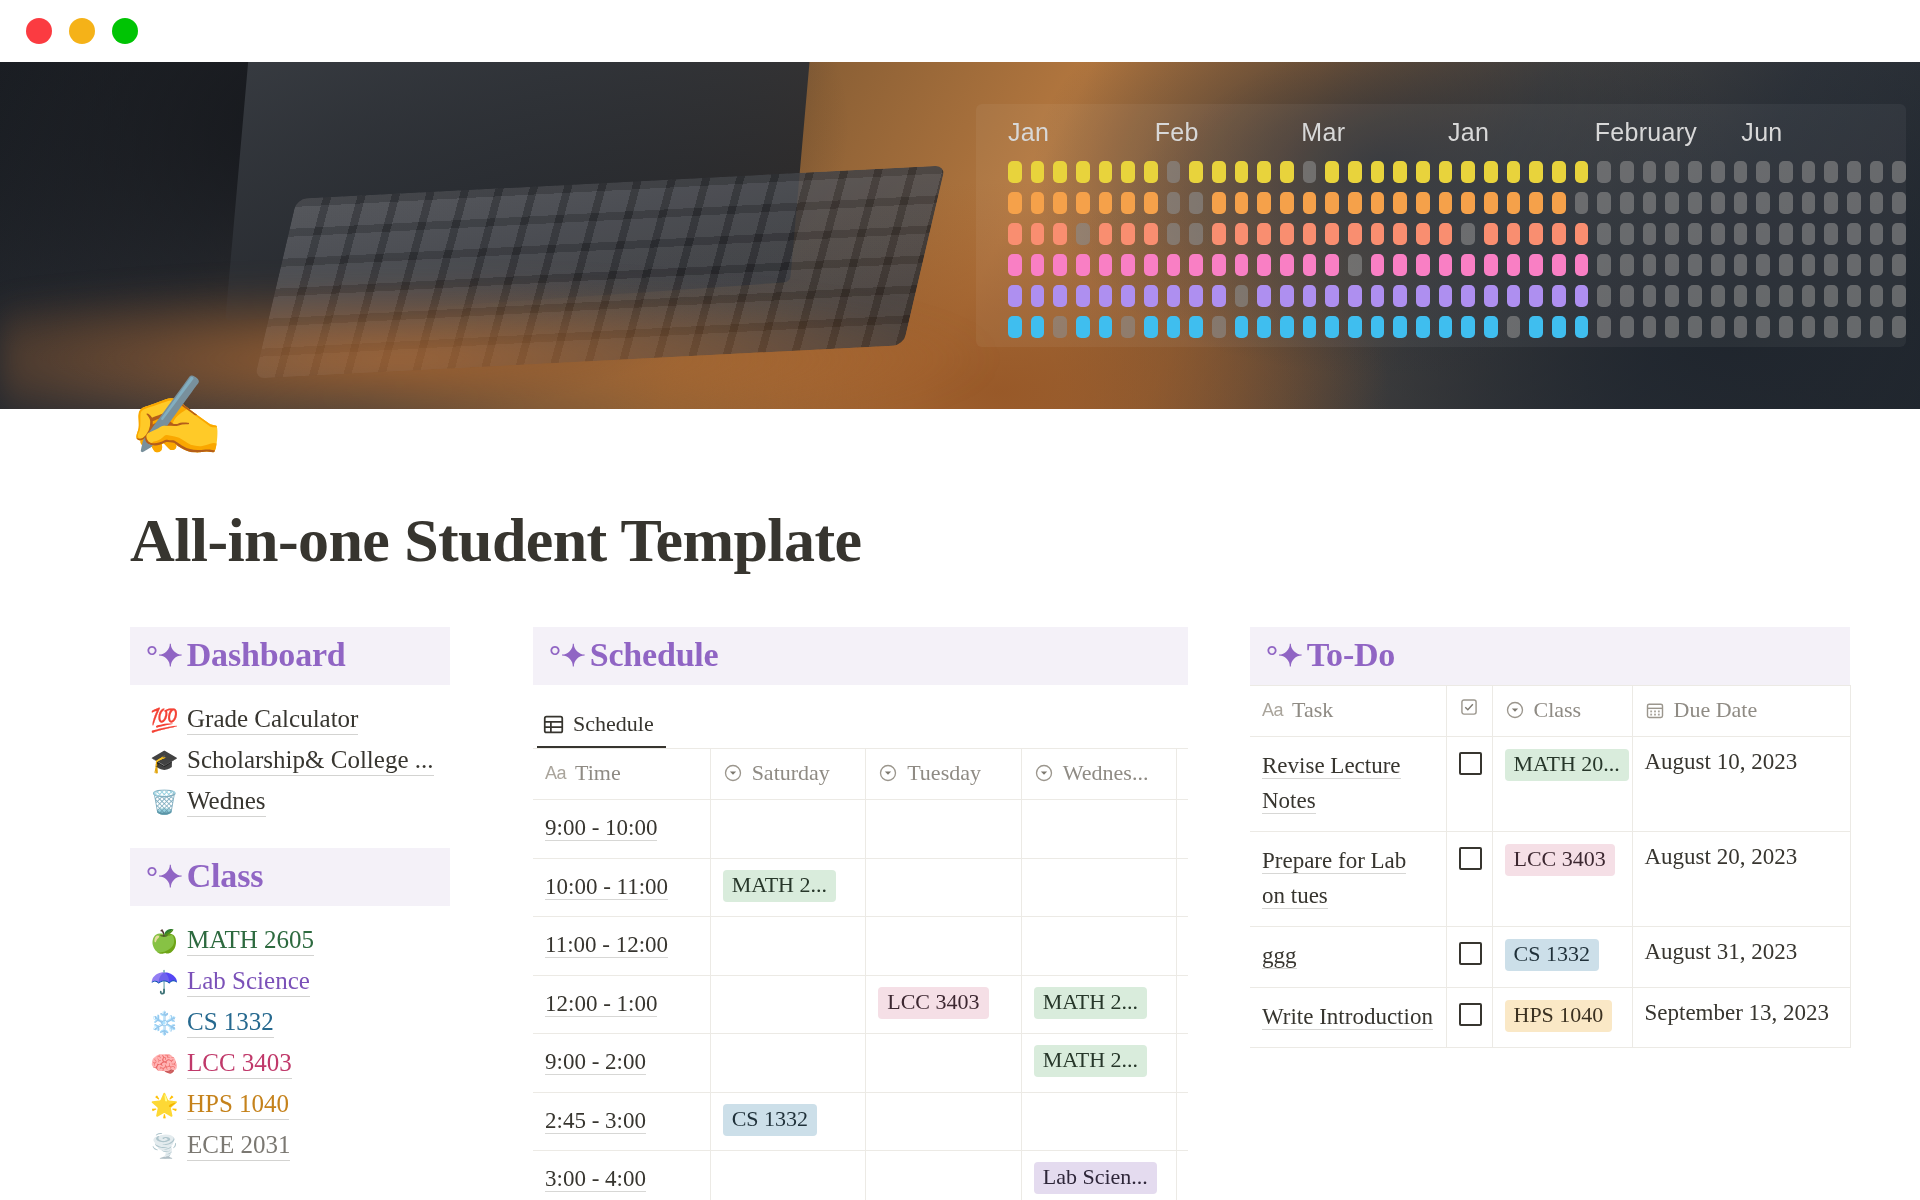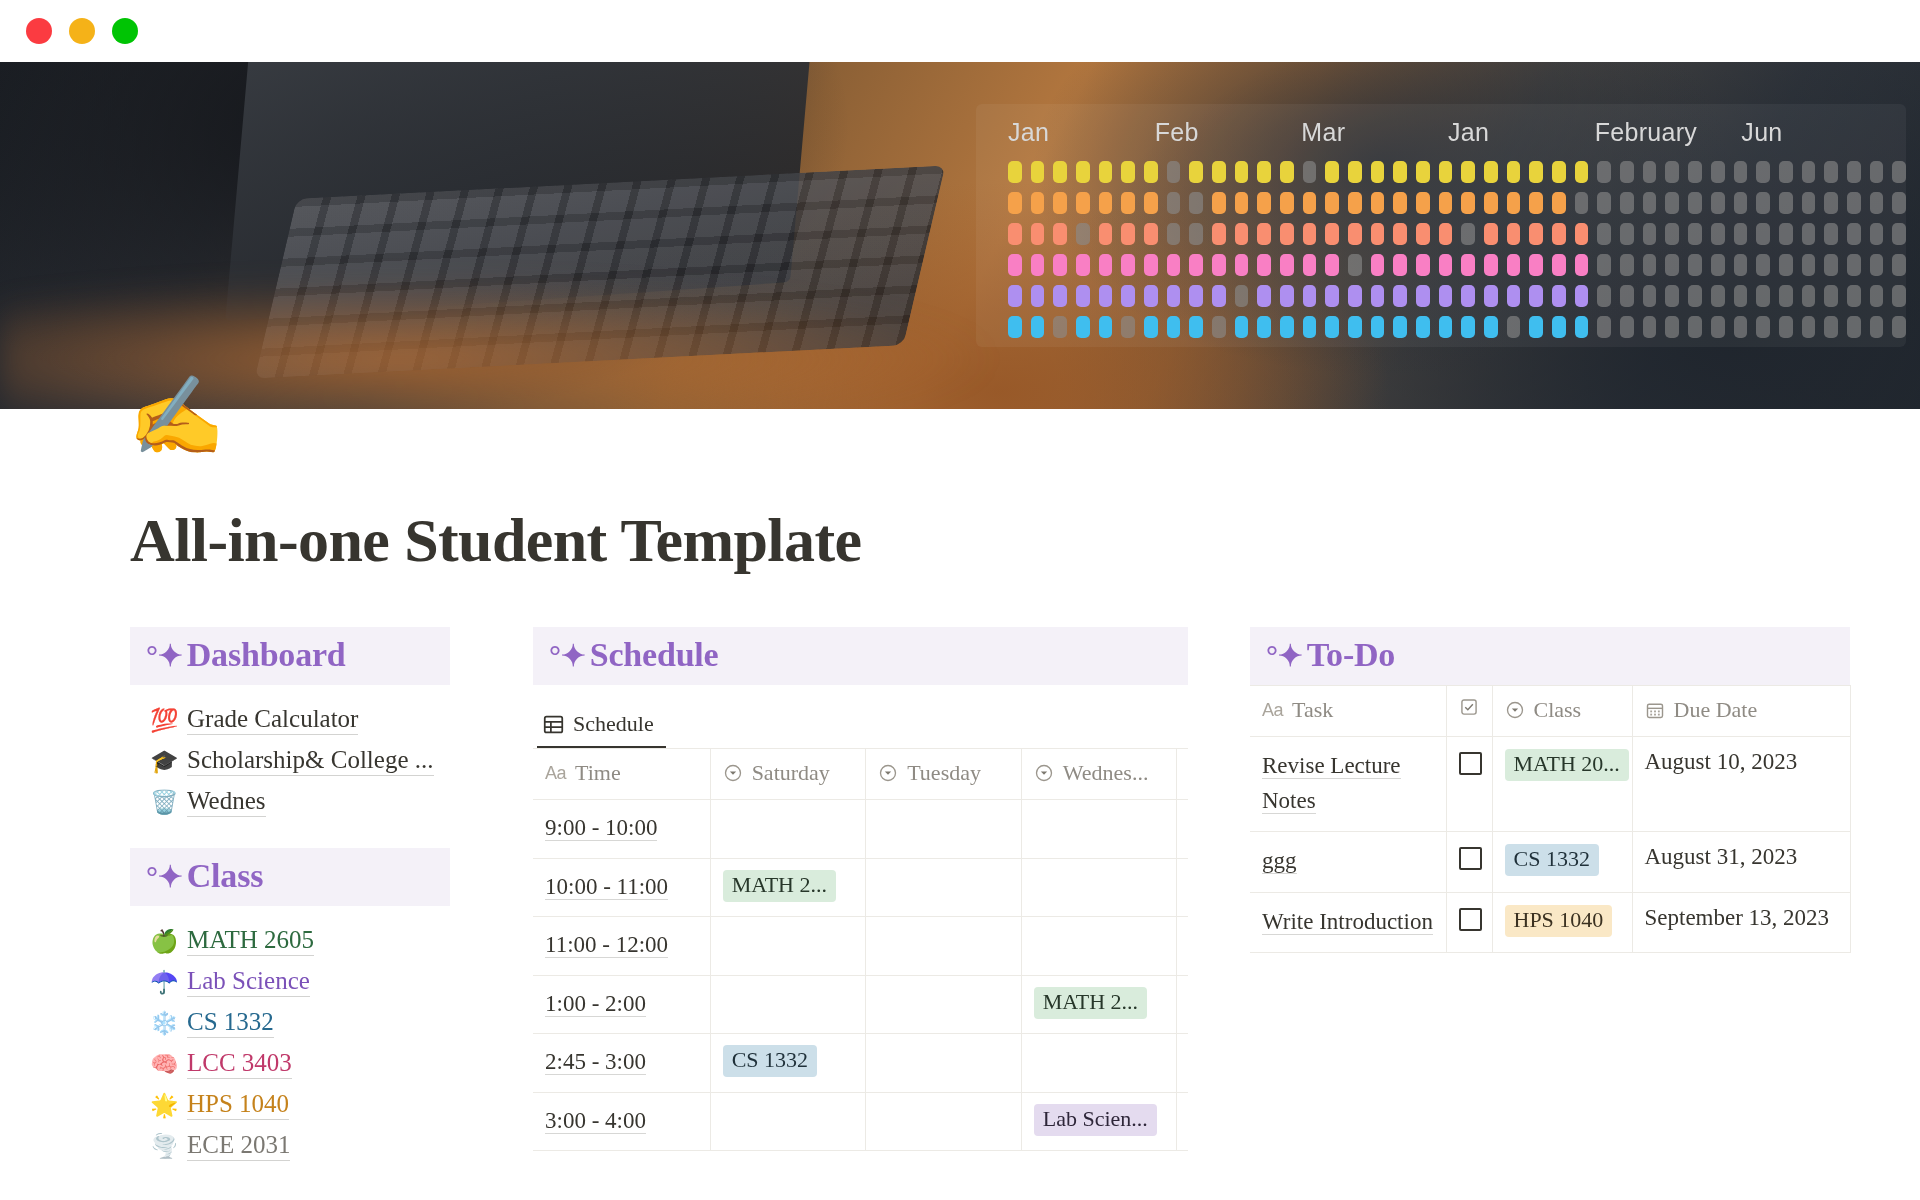--- a/index.html
+++ b/index.html
@@ -631,21 +631,28 @@
                 <td></td>
               </tr>
               <tr>
                 <td class="time-cell"><span class="cell-underline">11:00 - 12:00</span></td>
                 <td></td>
                 <td></td>
                 <td></td>
                 <td></td>
               </tr>
               <tr>
-                <td class="time-cell"><span class="cell-underline">1:00 - 2:00</span></td>
+                <td class="time-cell"><span class="cell-underline">12:00 - 1:00</span></td>
+                <td></td>
+                <td><span class="tag" style="background: rgb(245, 223, 230); color: rgb(60, 39, 48);">LCC 3403</span></td>
+                <td><span class="tag" style="background: rgb(217, 236, 220); color: rgb(39, 55, 42);">MATH 2...</span></td>
+                <td></td>
+              </tr>
+              <tr>
+                <td class="time-cell"><span class="cell-underline">9:00 - 2:00</span></td>
                 <td></td>
                 <td></td>
                 <td><span class="tag" style="background: rgb(217, 236, 220); color: rgb(39, 55, 42);">MATH 2...</span></td>
                 <td></td>
               </tr>
               <tr>
                 <td class="time-cell"><span class="cell-underline">2:45 - 3:00</span></td>
                 <td><span class="tag" style="background: rgb(204, 223, 233); color: rgb(31, 48, 57);">CS 1332</span></td>
                 <td></td>
                 <td></td>
@@ -724,20 +731,28 @@
         <tbody id="todo-body">
             <tr>
               <td><span class="cell-underline">Revise Lecture Notes</span></td>
               <td class="check-cell">
                 <span class="checkbox"></span>
               </td>
               <td><span class="tag" style="background: rgb(217, 236, 220); color: rgb(39, 55, 42);">MATH 20...</span></td>
               <td>August 10, 2023</td>
             </tr>
             <tr>
+              <td><span class="cell-underline">Prepare for Lab on tues</span></td>
+              <td class="check-cell">
+                <span class="checkbox"></span>
+              </td>
+              <td><span class="tag" style="background: rgb(245, 223, 230); color: rgb(60, 39, 48);">LCC 3403</span></td>
+              <td>August 20, 2023</td>
+            </tr>
+            <tr>
               <td><span class="cell-underline">ggg</span></td>
               <td class="check-cell">
                 <span class="checkbox"></span>
               </td>
               <td><span class="tag" style="background: rgb(204, 223, 233); color: rgb(31, 48, 57);">CS 1332</span></td>
               <td>August 31, 2023</td>
             </tr>
             <tr>
               <td><span class="cell-underline">Write Introduction</span></td>
               <td class="check-cell">

